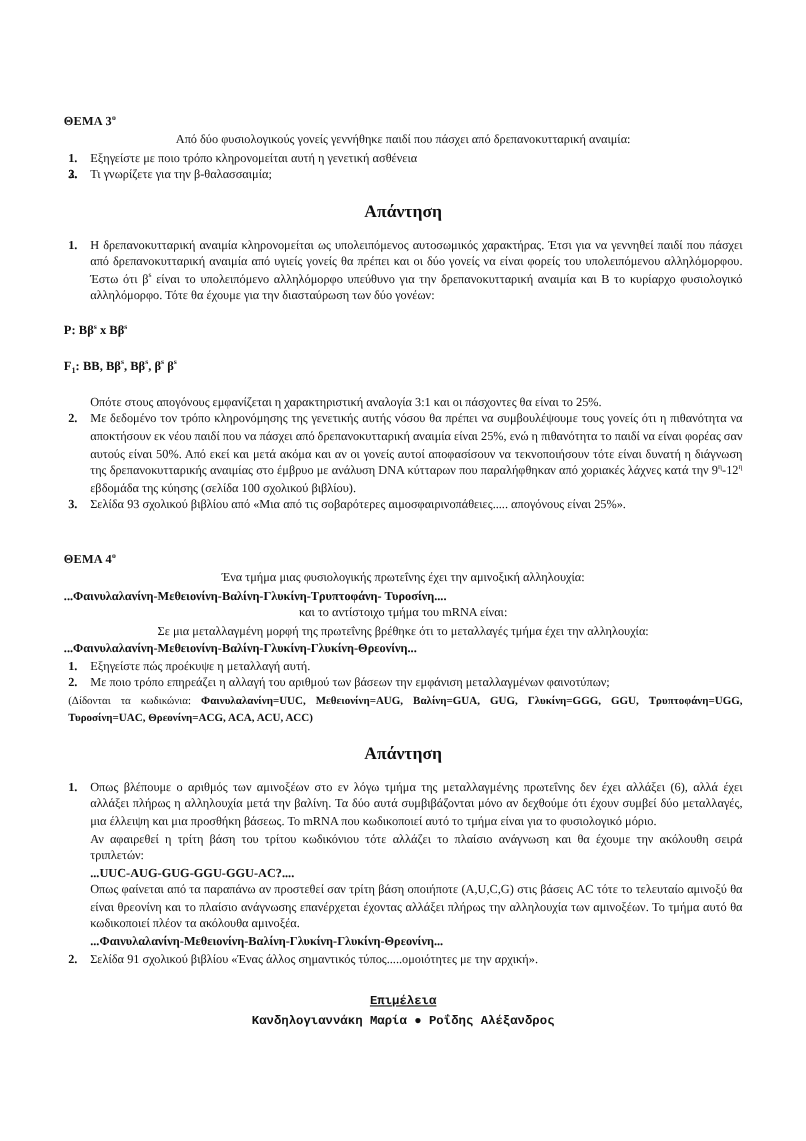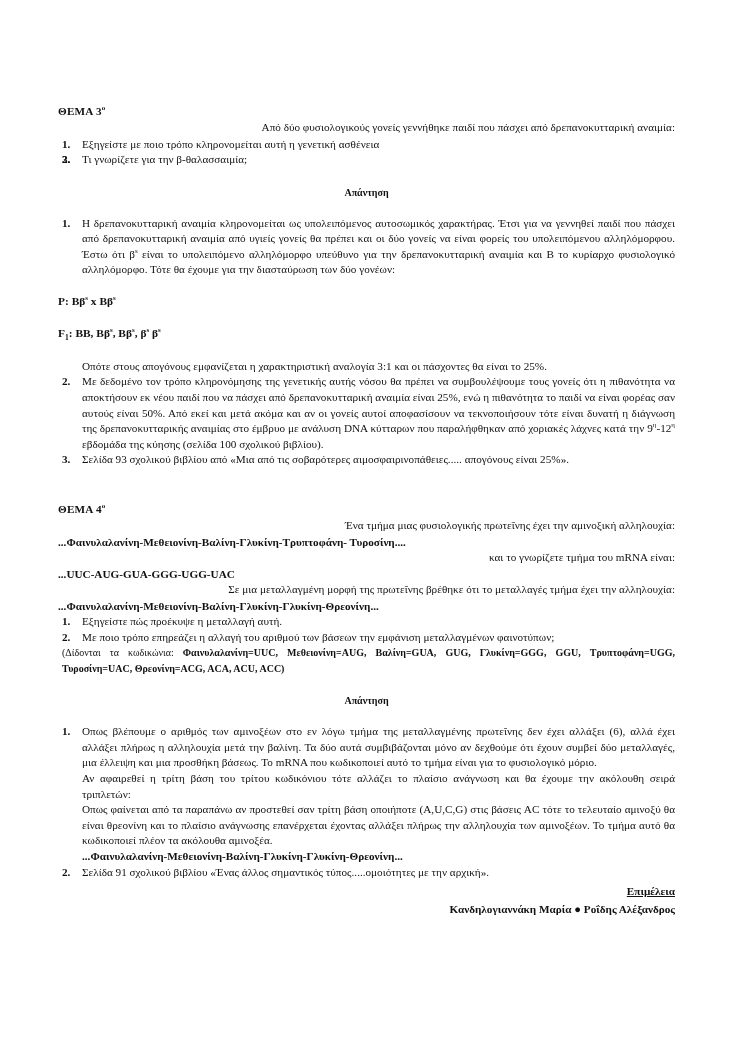--- a/index.html
+++ b/index.html
@@ -39,21 +39,21 @@
   }
   .theme-title sup {
     font-size: 7px;
     vertical-align: super;
     line-height: 0;
   }
   .lead {
     font-size: 11.2px;
     line-height: 15.5px;
     margin: 0 0 1px 0;
-    text-align: right;
+    text-align: center;
   }
   .lead-bold {
     font-size: 11.2px;
     line-height: 15.5px;
     margin: 0;
     font-weight: bold;
   }
   ol.qlist {
     margin: 0;
     padding: 0;
@@ -68,21 +68,21 @@
   }
   ol.qlist > li .num {
     position: absolute;
     left: 4px;
     top: 0;
     font-weight: bold;
   }
   .answer-heading {
     text-align: center;
     font-weight: bold;
-    font-size: 10px;
+    font-size: 16px;
     margin: 17px 0 16px 0;
     line-height: 15px;
   }
   ol.alist {
     margin: 0;
     padding: 0;
     list-style: none;
   }
   ol.alist > li {
     position: relative;
@@ -135,22 +135,23 @@
   }
   .codon-para {
     font-size: 10px;
     line-height: 15.6px;
     text-align: justify;
     margin: 0;
     padding-left: 4px;
   }
   .codon-para b { font-weight: bold; }
   .footer {
-    margin-top: 4px;
-    text-align: right;
+    margin-top: 24px;
+    text-align: center;
+    font-family: Liberation Mono, monospace;
   }
   .footer-label {
     font-weight: bold;
     font-size: 11.2px;
     text-decoration: underline;
     line-height: 15px;
   }
   .footer-names {
     font-weight: bold;
     font-size: 11.2px;
@@ -213,23 +214,22 @@
     </div>
 
     <div class="theme4-block">
 
       <p class="theme-title"><span>ΘΕΜΑ 4</span><sup>ο</sup></p>
 
       <p class="lead">Ένα τμήμα μιας φυσιολογικής πρωτεΐνης έχει την αμινοξική αλληλουχία:</p>
 
       <p class="lead-bold">...Φαινυλαλανίνη-Μεθειονίνη-Βαλίνη-Γλυκίνη-Τρυπτοφάνη- Τυροσίνη....</p>
 
-      <p class="lead">και το γνωρίζετε τμήμα του mRNA είναι:</p>
-
-      <p class="lead-bold">...UUC-AUG-GUA-GGG-UGG-UAC</p>
+      <p class="lead">και το αντίστοιχο τμήμα του mRNA είναι:</p>
+
 
       <p class="lead">Σε μια μεταλλαγμένη μορφή της πρωτεΐνης βρέθηκε ότι το μεταλλαγές τμήμα έχει την αλληλουχία:</p>
 
       <p class="lead-bold">...Φαινυλαλανίνη-Μεθειονίνη-Βαλίνη-Γλυκίνη-Γλυκίνη-Θρεονίνη...</p>
 
       <ol class="qlist">
         <li><span class="num">1.</span><span>Εξηγείστε πώς προέκυψε η μεταλλαγή αυτή.</span></li>
         <li><span class="num">2.</span><span>Με ποιο τρόπο επηρεάζει η αλλαγή του αριθμού των βάσεων την εμφάνιση μεταλλαγμένων φαινοτύπων;</span></li>
       </ol>
 
@@ -239,20 +239,21 @@
 
       <ol class="alist">
         <li>
           <span class="num">1.</span><span>Οπως βλέπουμε ο αριθμός των αμινοξέων στο εν λόγω τμήμα της μεταλλαγμένης πρωτεΐνης δεν έχει αλλάξει (6), αλλά έχει αλλάξει πλήρως η αλληλουχία μετά την βαλίνη. Τα δύο αυτά συμβιβάζονται μόνο αν δεχθούμε ότι έχουν συμβεί δύο μεταλλαγές, μια έλλειψη και μια προσθήκη βάσεως. Το mRNA που κωδικοποιεί αυτό το τμήμα είναι για το φυσιολογικό μόριο.</span>
         </li>
       </ol>
 
 
       <p class="indent-para">Αν αφαιρεθεί η τρίτη βάση του τρίτου κωδικόνιου  τότε αλλάζει το πλαίσιο ανάγνωση και θα έχουμε την ακόλουθη σειρά τριπλετών:</p>
 
+      <p class="indent-bold">...UUC-AUG-GUG-GGU-GGU-AC?....</p>
 
       <p class="indent-para">Οπως φαίνεται από τα παραπάνω αν προστεθεί σαν τρίτη βάση οποιήποτε (A,U,C,G) στις βάσεις AC τότε το τελευταίο αμινοξύ θα είναι θρεονίνη και το πλαίσιο ανάγνωσης επανέρχεται έχοντας αλλάξει πλήρως την αλληλουχία των αμινοξέων. Το τμήμα αυτό θα κωδικοποιεί πλέον τα ακόλουθα αμινοξέα.</p>
 
       <p class="indent-bold">...Φαινυλαλανίνη-Μεθειονίνη-Βαλίνη-Γλυκίνη-Γλυκίνη-Θρεονίνη...</p>
 
       <ol class="alist">
         <li>
           <span class="num">2.</span><span>Σελίδα 91 σχολικού βιβλίου «Ένας άλλος σημαντικός τύπος.....ομοιότητες με την αρχική».</span>
         </li>
       </ol>

